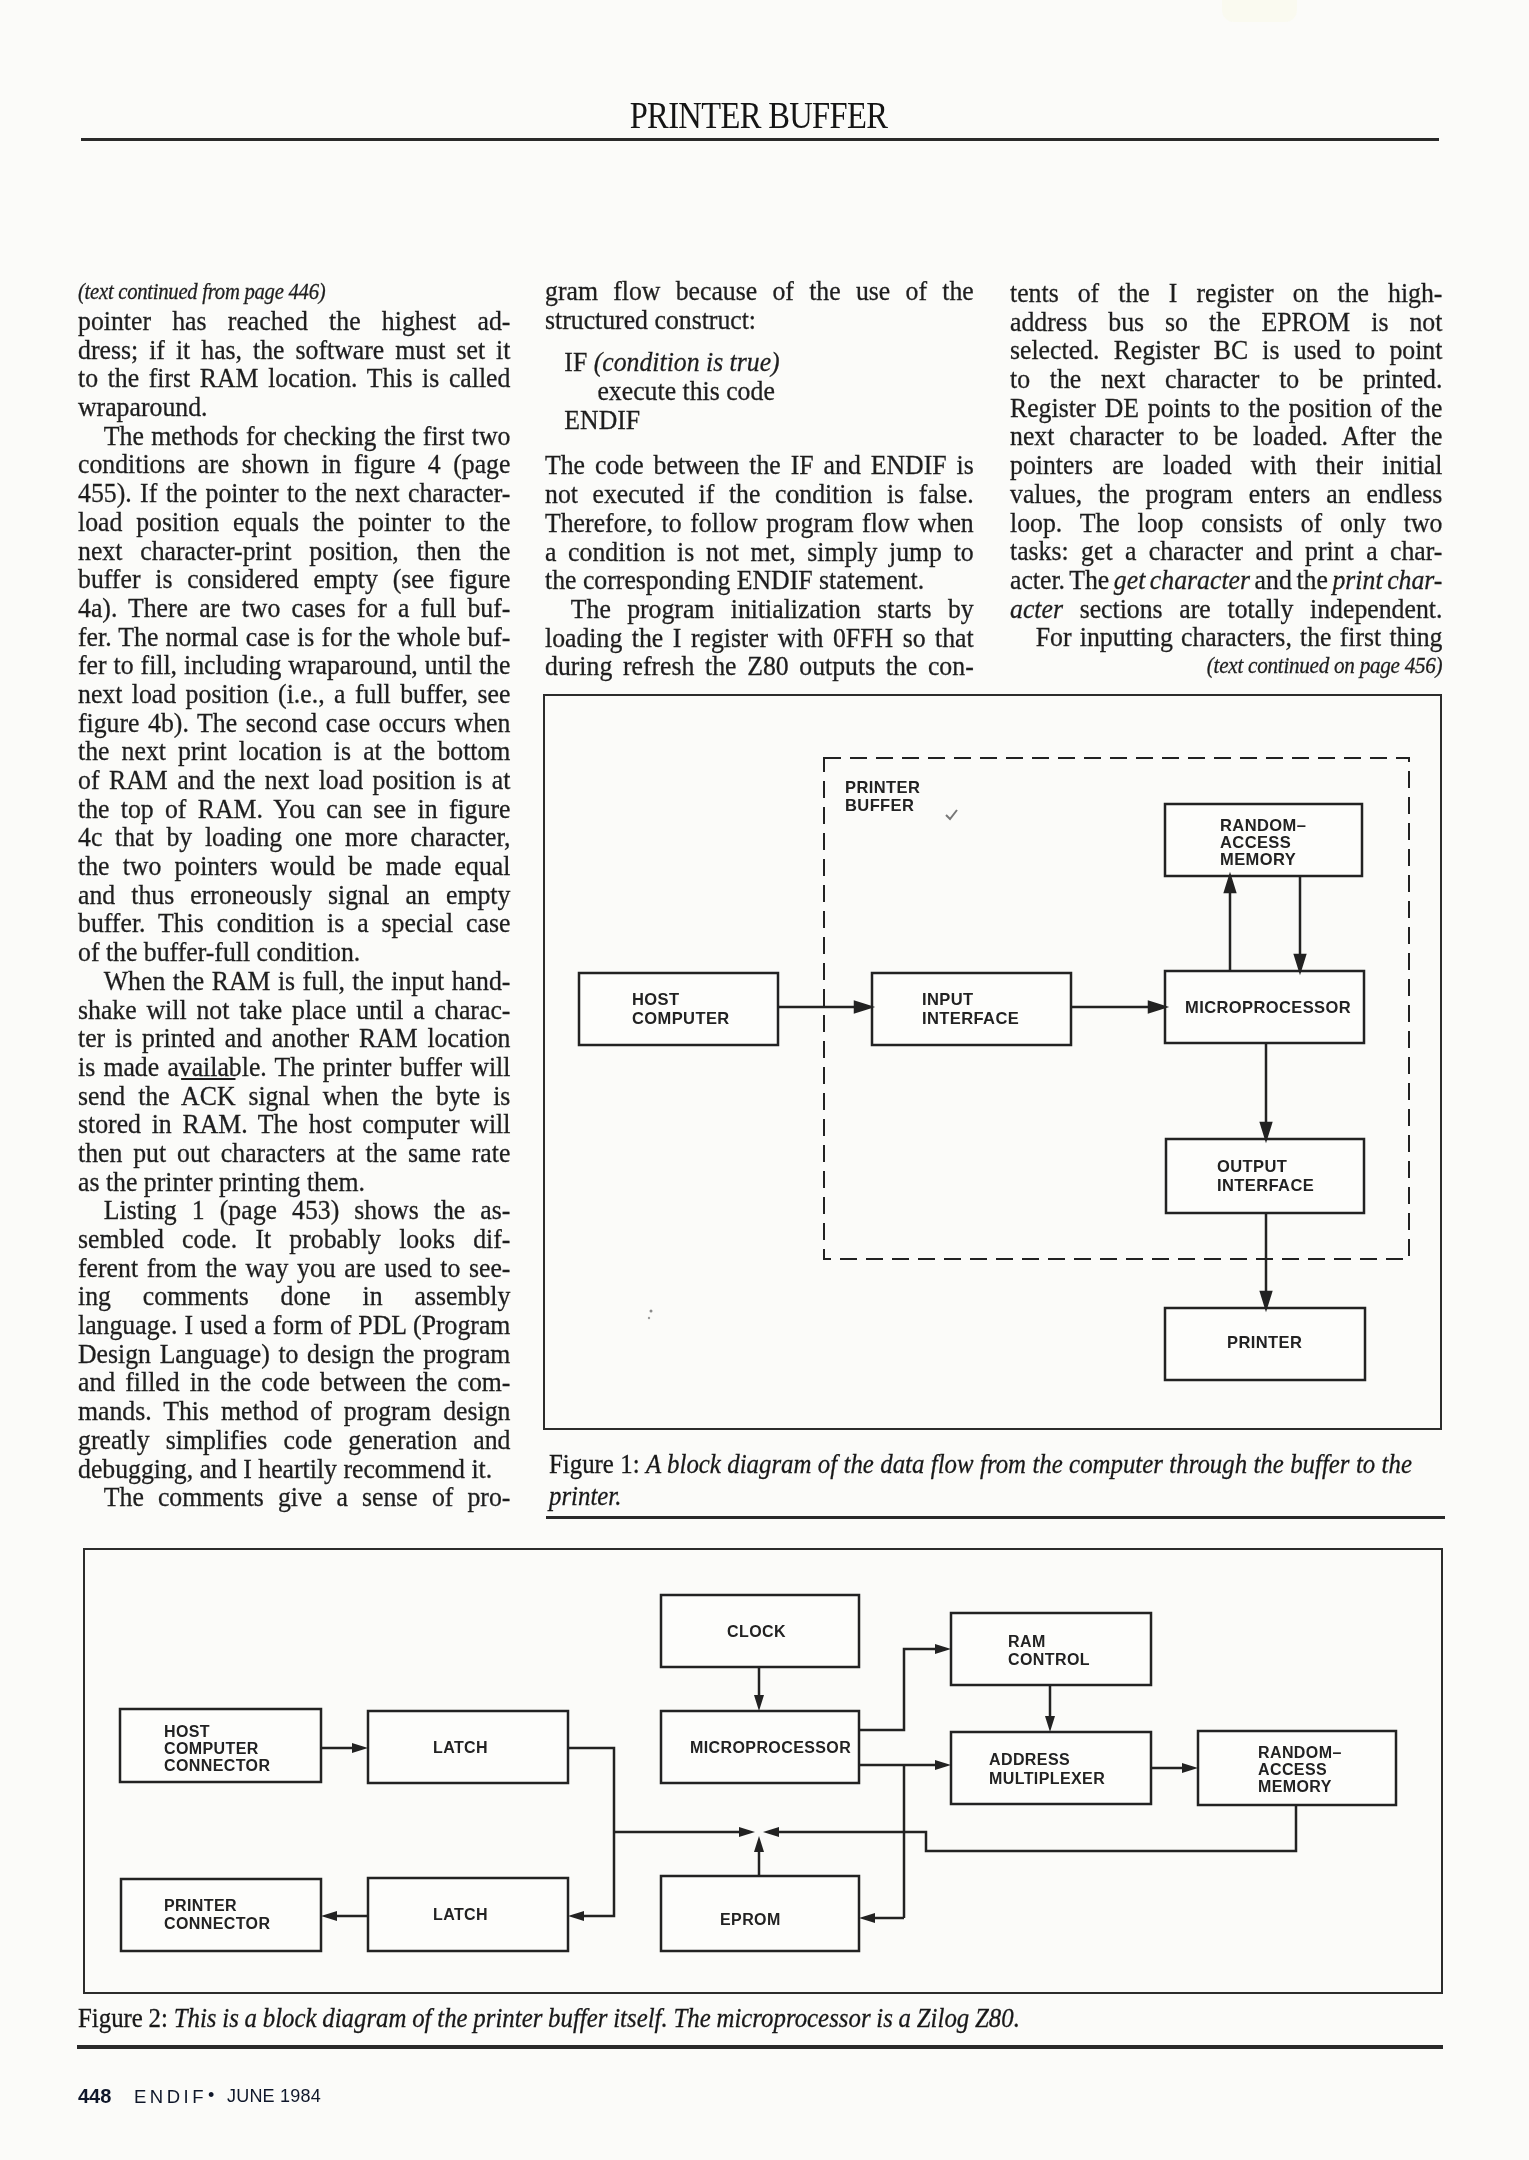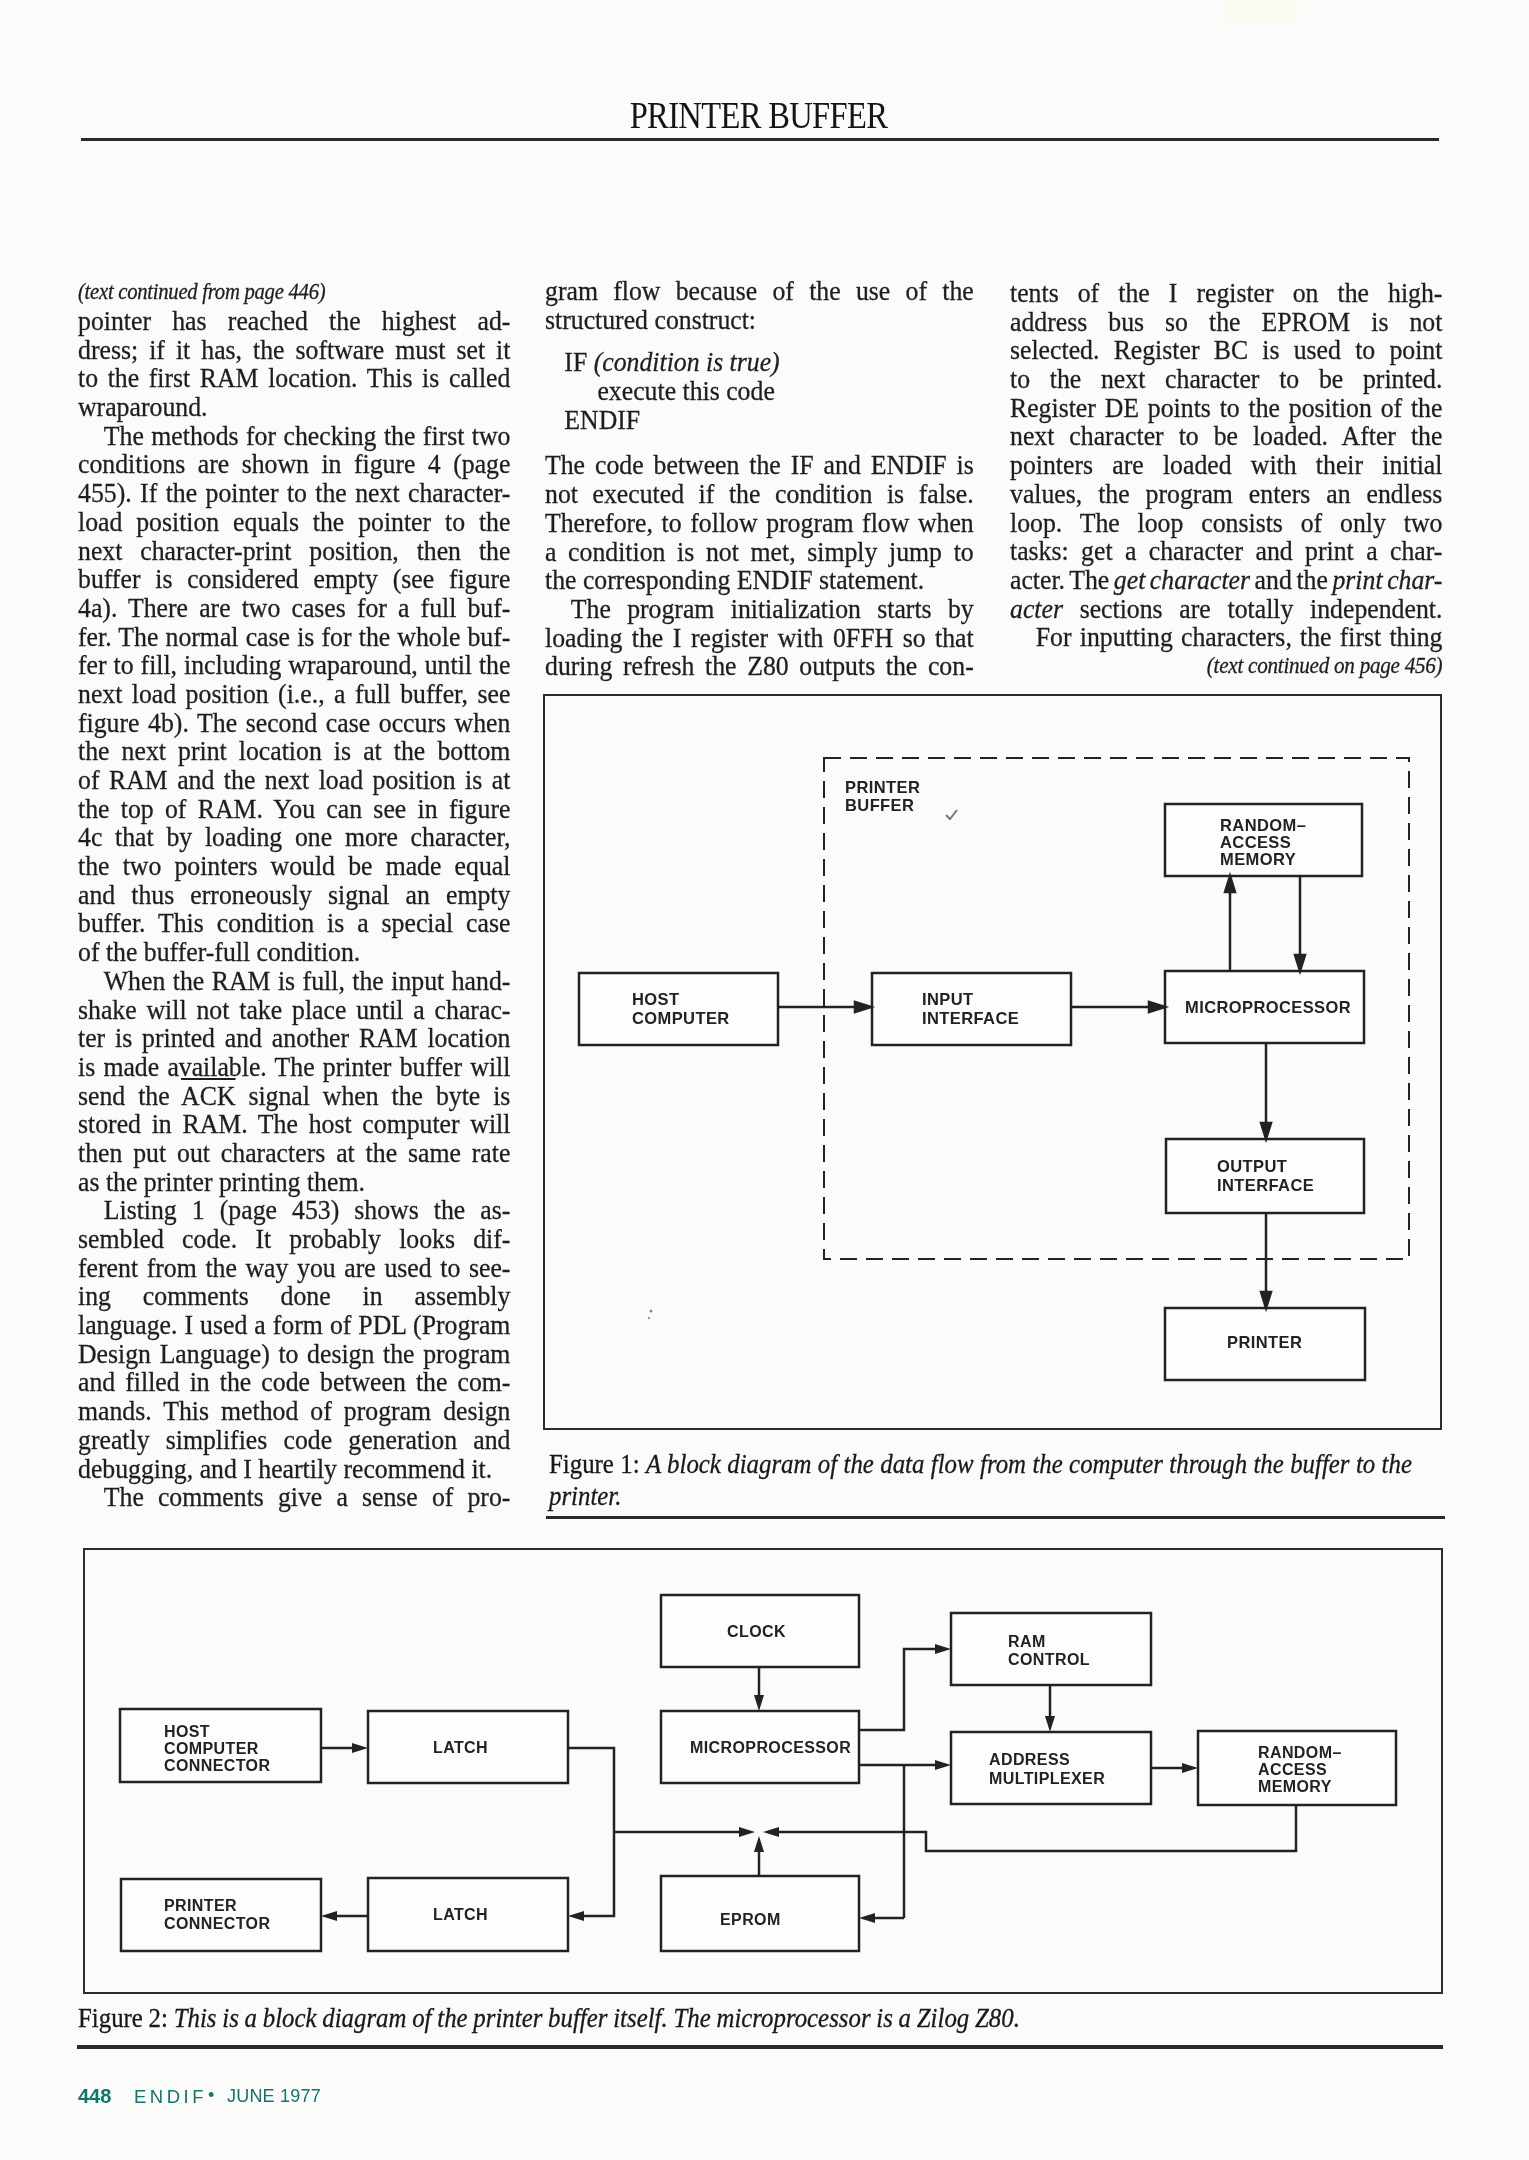--- a/index.html
+++ b/index.html
@@ -14,21 +14,21 @@
   .j{text-align:justify;text-align-last:justify;white-space:normal;}
   .in{padding-left:28px;box-sizing:border-box;}
   .p20{padding-left:21px;}
   .p56{padding-left:57px;}
   .contnote{font-size:22.5px;line-height:30px;font-style:italic;letter-spacing:-0.3px;}
   .ov{text-decoration:overline;}
   i{font-style:italic;}
   .cap{font-size:27px;color:#181818;transform:scaleX(0.92);transform-origin:0 0;-webkit-text-stroke:0.3px #181818;}
   
   svg text{font-family:"Liberation Sans",sans-serif;font-weight:bold;fill:#222;}
-  #footer{left:78px;top:2085px;font-family:"Liberation Sans",sans-serif;color:#0f766e;}
+  #footer{left:78px;top:2085px;font-family:"Liberation Sans",sans-serif;color:#0f172a;}
 </style>
 </head>
 <body>
 <div class="abs" id="smudge" style="left:1222px;top:0;width:75px;height:22px;background:#fafae9;border-radius:0 0 12px 12px;opacity:.55"></div>
 <div class="abs" id="title">PRINTER BUFFER</div>
 <div class="abs rule" style="left:81px;top:138px;width:1358px;height:3px"></div>
 
 <div class="abs col" id="c1" style="left:78px;top:277px;width:470px">
   <div class="contnote">(text continued from page 446)</div>
   <div class="ln j">pointer has reached the highest ad-</div>
@@ -225,14 +225,14 @@
   </g>
 </svg>
 
 <div class="abs cap" style="left:78px;top:2002px;line-height:32px;white-space:nowrap;word-spacing:-0.5px">Figure 2: <i>This is a block diagram of the printer buffer itself. The microprocessor is a Zilog Z80.</i></div>
 <div class="abs rule" style="left:77px;top:2045px;width:1366px;height:4px"></div>
 
 <div class="abs" id="footer" style="width:300px;height:24px">
 <span style="position:absolute;left:0;top:0;font-weight:bold;font-size:20px">448</span>
 <span style="position:absolute;left:56px;top:1px;font-size:18.5px;letter-spacing:3.5px">ENDIF</span>
 <span style="position:absolute;left:130px;top:0px;font-size:18px">•</span>
-<span style="position:absolute;left:149px;top:1px;font-size:18px;letter-spacing:0.2px">JUNE 1977</span>
+<span style="position:absolute;left:149px;top:1px;font-size:18px;letter-spacing:0.2px">JUNE 1984</span>
 </div>
 
 </body></html>

